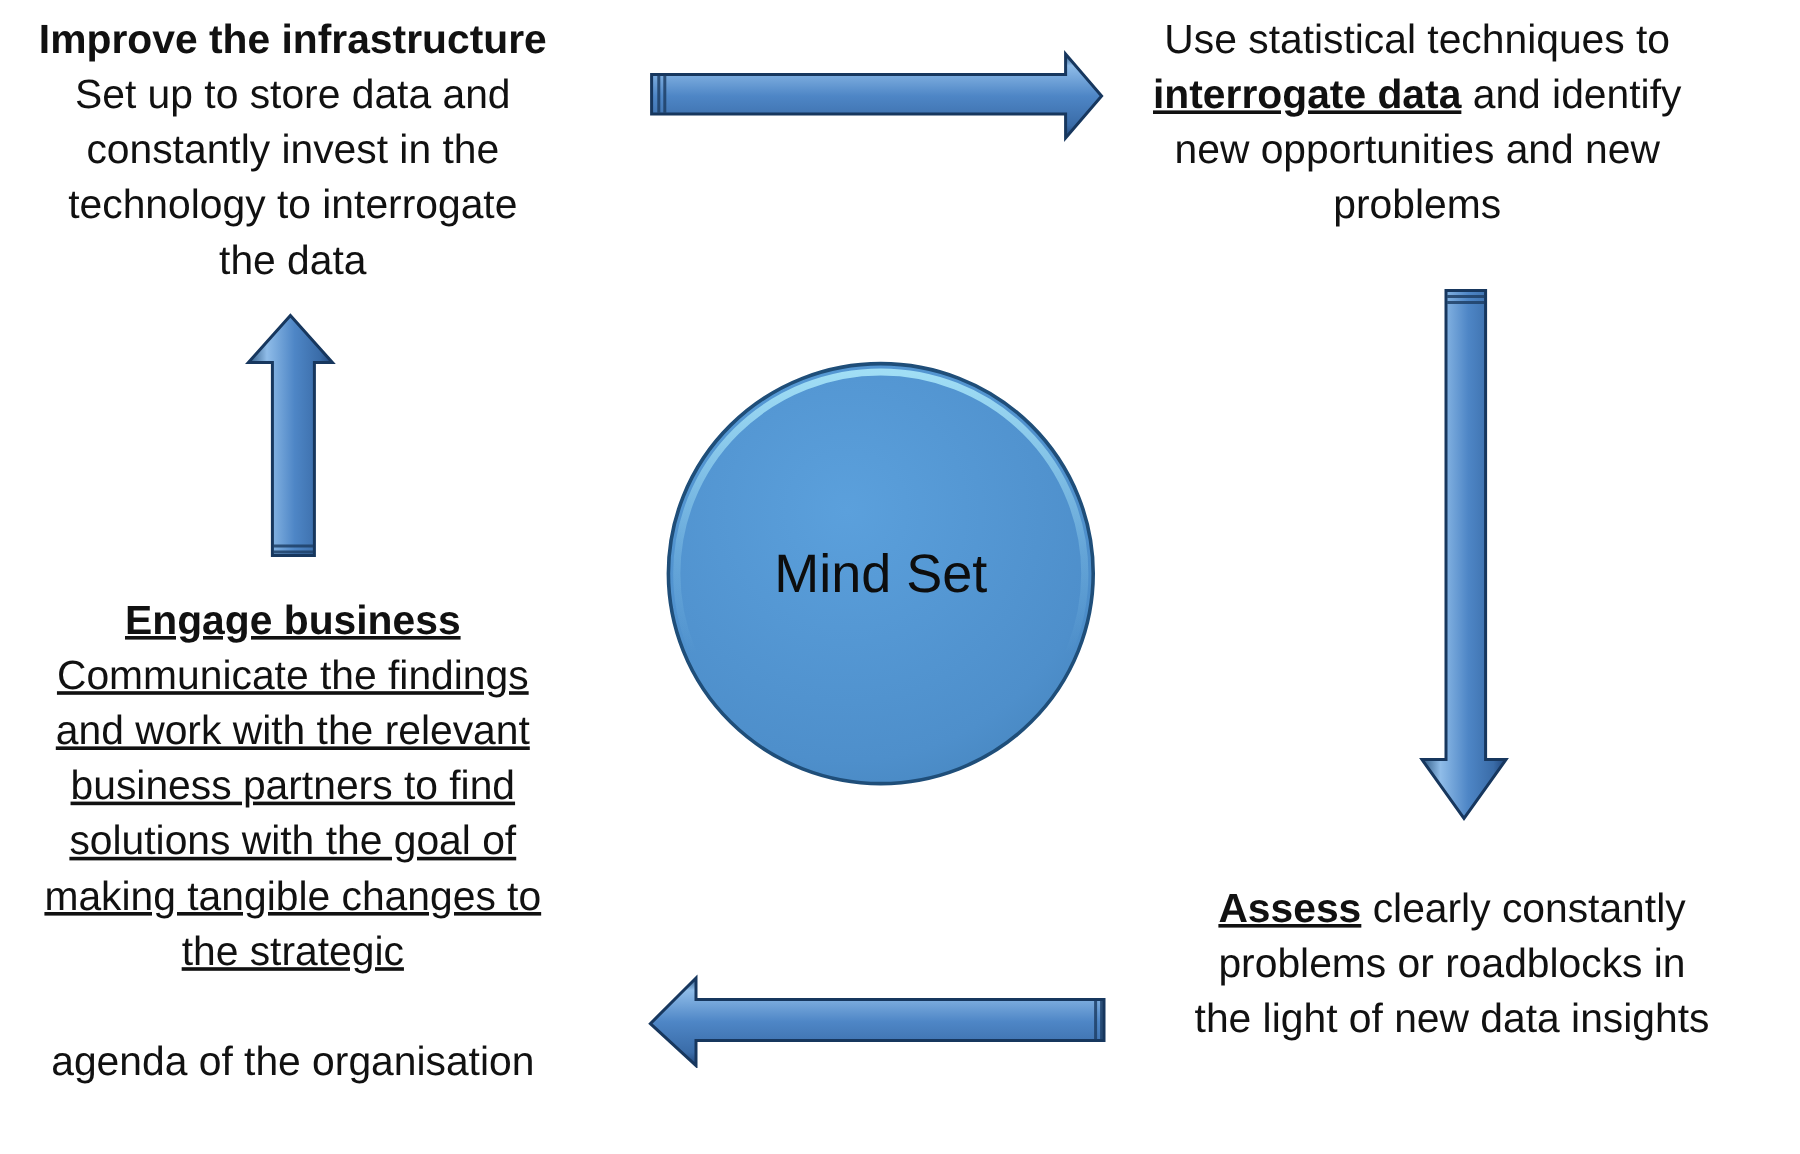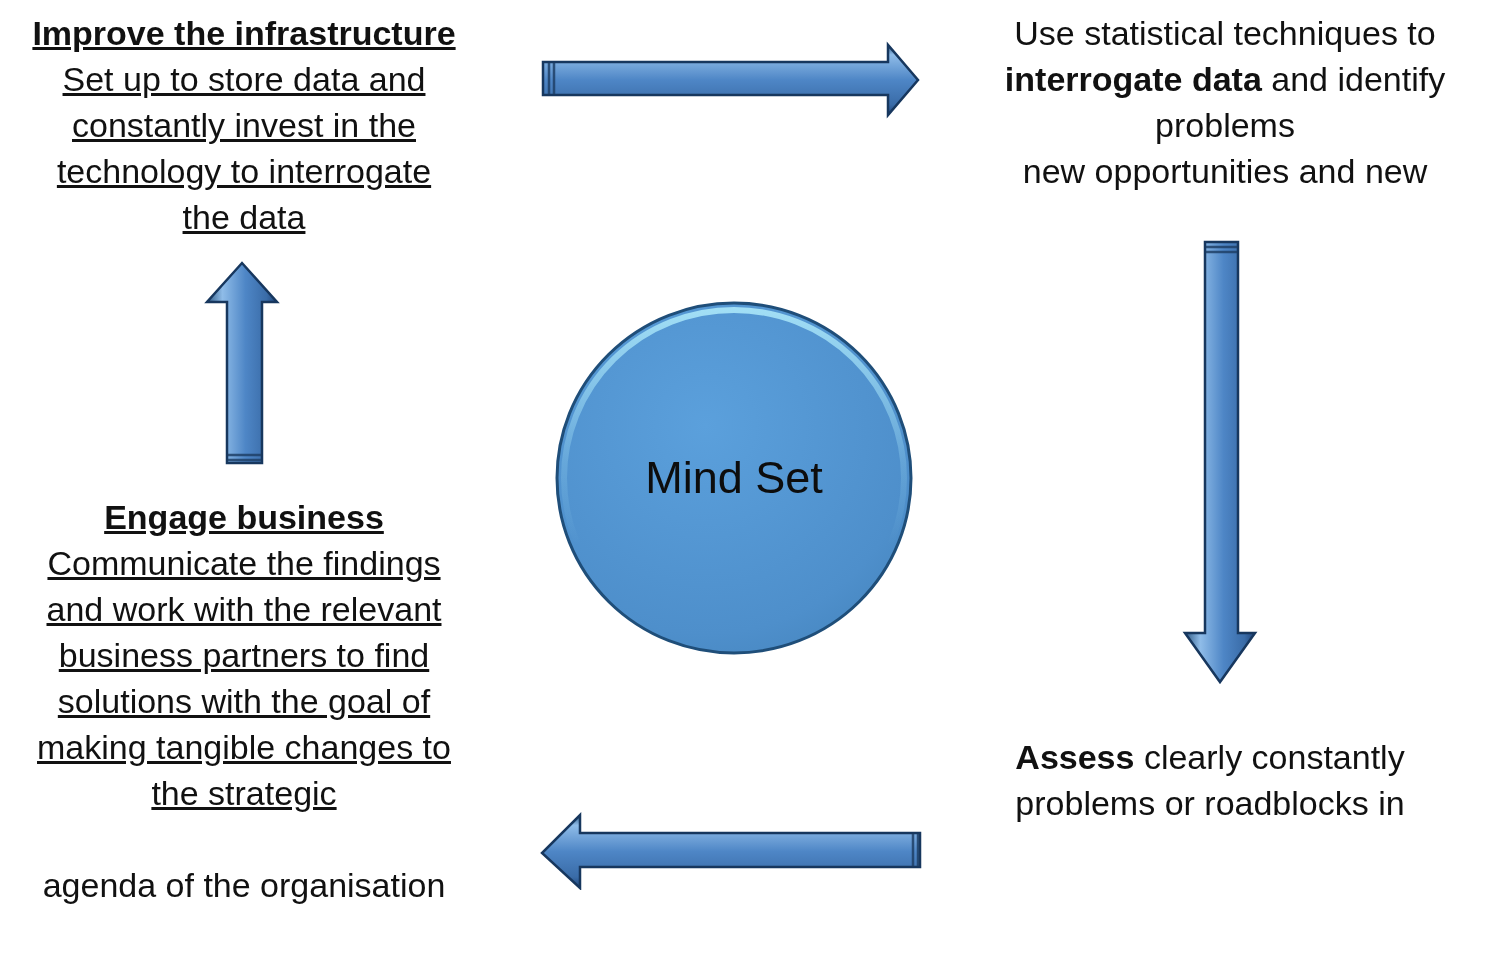--- a/index.html
+++ b/index.html
@@ -17,21 +17,21 @@
     overflow: hidden;
   }
   .tblock {
     position: absolute;
     text-align: center;
     font-size: 34px;
     line-height: 46px;
   }
   .tblock .line { white-space: nowrap; }
   .heading { font-weight: 700; white-space: nowrap; }
-  .b { font-weight: 700; }
+  .b { font-weight: 700; text-decoration: underline; }
   .arrow-svg { position: absolute; display: block; }
   .circle-wrap { position: absolute; left: 548px; top: 296px; width: 372px; height: 364px; }
   .circle-wrap svg { position: absolute; left: 0; top: 0; }
   .circle-label {
     position: absolute;
     left: 0; top: 0;
     width: 372px; height: 364px;
     display: flex;
     align-items: center;
     justify-content: center;
@@ -67,41 +67,41 @@
         <stop offset="1" stop-color="#4180B8"></stop>
       </radialGradient>
       <linearGradient id="gradShine" x1="0" y1="0" x2="0" y2="1">
         <stop offset="0" stop-color="#A5E2F7" stop-opacity="0.95"></stop>
         <stop offset="0.45" stop-color="#A5E2F7" stop-opacity="0.25"></stop>
         <stop offset="0.7" stop-color="#A5E2F7" stop-opacity="0"></stop>
       </linearGradient>
     </defs>
   </svg>
 
-  <div class="tblock" style="left:8px; top:10px; width:472px;text-decoration:underline;">
+  <div class="tblock" style="left:8px; top:10px; width:472px;">
     <div class="heading">Improve the infrastructure</div>
     <div>
         <div class="line"><span>Set up to store data and</span></div>
         <div class="line"><span>constantly invest in the</span></div>
         <div class="line"><span>technology to interrogate</span></div>
         <div class="line"><span>the data</span></div>
       </div>
   </div>
 
   <svg class="arrow-svg" style="left:540px; top:40px;" width="385" height="80" viewBox="0 0 385 80">
     <path d="M3,22 H348 V5 L378,40 L348,75 V55 H3 Z" fill="url(#gradH)" stroke="#17375E" stroke-width="2.5"></path>
     <path d="M9,23 V54 M14,23 V54" stroke="#1E3F66" stroke-width="2.5" opacity="0.85" fill="none"></path>
   </svg>
 
-  <div class="tblock" style="left:980px; top:10px; width:490px;">
+  <div class="tblock" style="left:936px; top:10px; width:490px;">
     <div>
         <div class="line"><span>Use statistical techniques to</span></div>
         <div class="line"><span class="b">interrogate data</span><span> and identify</span></div>
+        <div class="line"><span>new opportunities and new</span></div>
         <div class="line"><span>problems</span></div>
-        <div class="line"><span>new opportunities and new</span></div>
       </div>
   </div>
 
   <svg class="arrow-svg" style="left:200px; top:253px;" width="85" height="215" viewBox="0 0 85 215">
     <path d="M27,210 V49 H7 L42,10 L77,49 H62 V210 Z" fill="url(#gradV)" stroke="#17375E" stroke-width="2.5"></path>
     <path d="M28,202 H61 M28,207 H61" stroke="#1E3F66" stroke-width="2.5" opacity="0.85" fill="none"></path>
   </svg>
 
   <div class="circle-wrap">
     <svg width="372" height="364" viewBox="0 0 372 364">
@@ -136,16 +136,17 @@
 
   <svg class="arrow-svg" style="left:538px; top:810px;" width="390" height="80" viewBox="0 0 390 80">
     <path d="M382,23 H42 V5 L4,43 L42,78 V57 H382 Z" fill="url(#gradH)" stroke="#17375E" stroke-width="2.5"></path>
     <path d="M375,24 V56 M380,24 V56" stroke="#1E3F66" stroke-width="2.5" opacity="0.85" fill="none"></path>
   </svg>
 
   <div class="tblock" style="left:965px; top:734px; width:490px;">
     <div>
         <div class="line"><span class="b">Assess</span><span> clearly constantly</span></div>
         <div class="line"><span>problems or roadblocks in</span></div>
+        <div class="line"><span>the light of new data insights</span></div>
       </div>
   </div>
 
 </div>
 
 </body></html>

